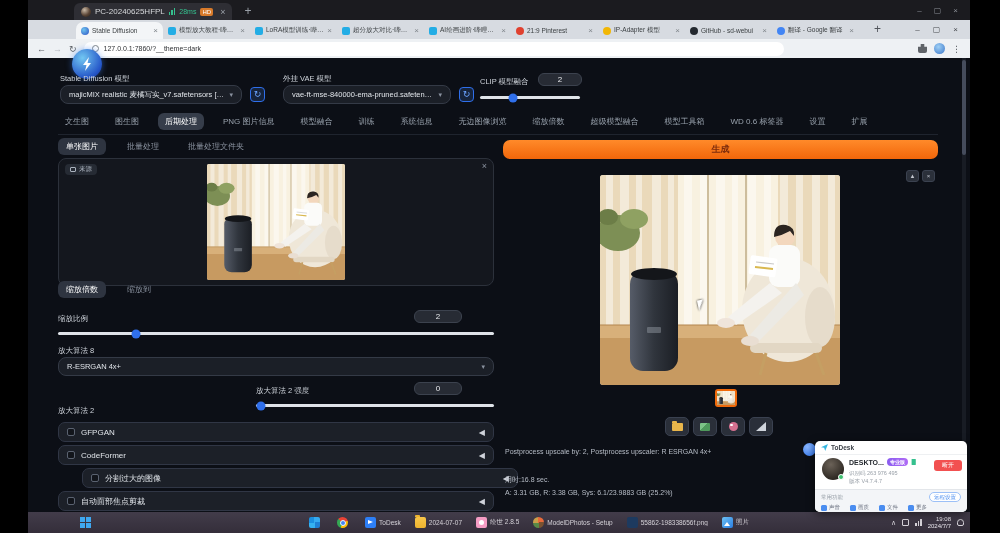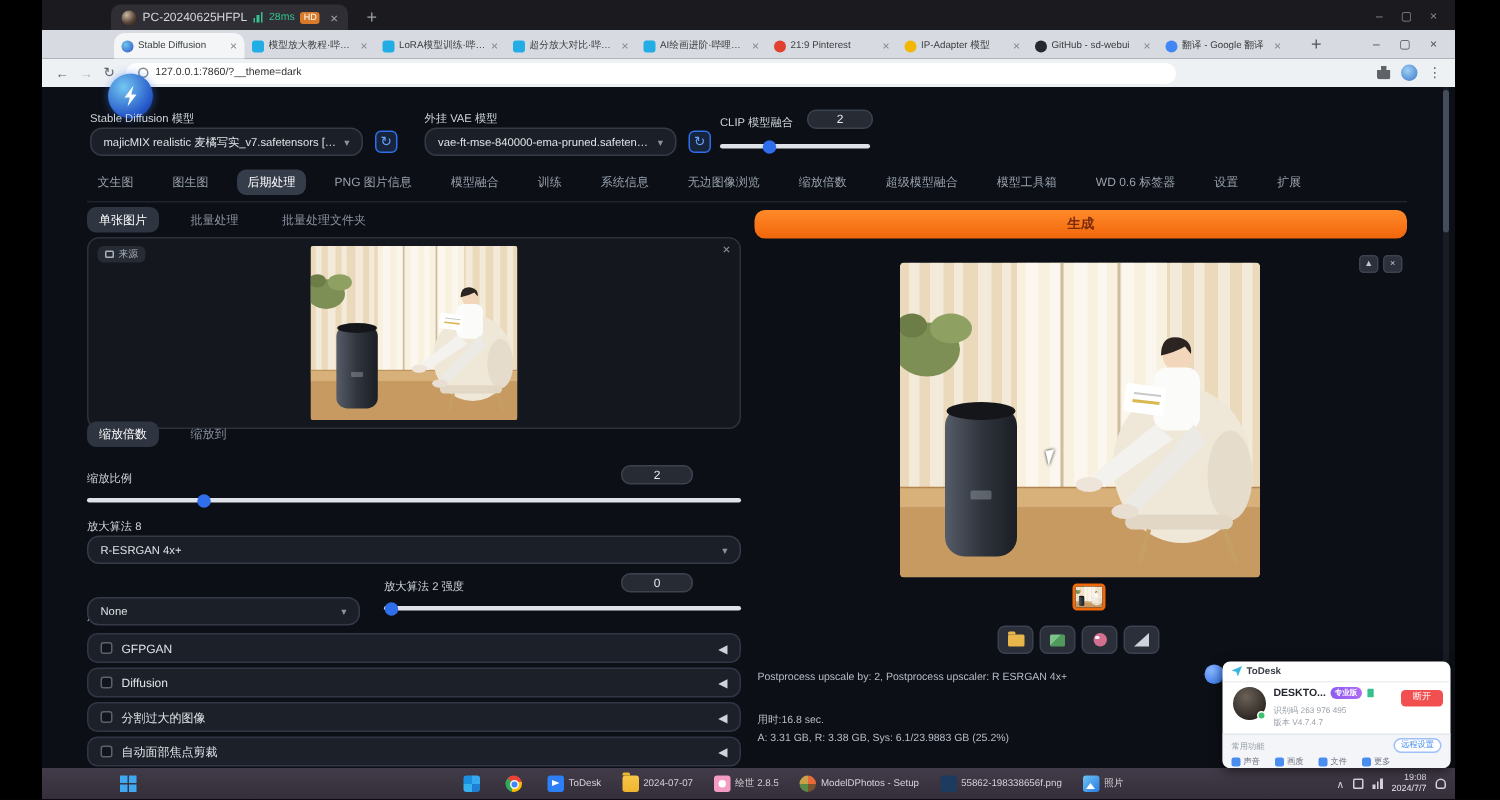--- a/index.html
+++ b/index.html
@@ -387,44 +387,40 @@
       <span class="knob" style="left:18%;"></span>
     </div>
 
     <span class="lab" style="left:30px;top:288px;">放大算法 8</span>
     <div class="dd" style="left:30px;top:299px;width:436px;">
       <span class="dd-val">R-ESRGAN 4x+</span>
       <span class="dd-caret">▾</span>
     </div>
 
     <span class="lab" style="left:30px;top:348px;">放大算法 2</span>
-    <div class="dd" style="left:30px;top:340px;width:182px;">
-      <span class="dd-val">None</span>
-      <span class="dd-caret">▾</span>
-    </div>
     <span class="lab" style="left:228px;top:328px;">放大算法 2 强度</span>
     <span class="chip" style="left:386px;top:324px;width:48px;">0</span>
     <div class="slider" style="left:228px;top:346px;width:238px;">
       <span class="knob" style="left:2%;"></span>
     </div>
 
     <div id="accHost">
       <div class="acc" style="top: 364px;">
         <span class="acc-cb"></span>
         <span class="acc-lbl">GFPGAN</span>
         <span class="acc-tri">◀</span>
       </div>
 
       <div class="acc" style="top: 387px;">
         <span class="acc-cb"></span>
-        <span class="acc-lbl">Diffusion</span>
+        <span class="acc-lbl">CodeFormer</span>
         <span class="acc-tri">◀</span>
       </div>
 
-      <div class="acc" style="top: 410px;">
+      <div class="acc" style="top: 410px; margin-left: 24px;">
         <span class="acc-cb"></span>
         <span class="acc-lbl">分割过大的图像</span>
         <span class="acc-tri">◀</span>
       </div>
 
       <div class="acc" style="top: 433px;">
         <span class="acc-cb"></span>
         <span class="acc-lbl">自动面部焦点剪裁</span>
         <span class="acc-tri">◀</span>
       </div>

